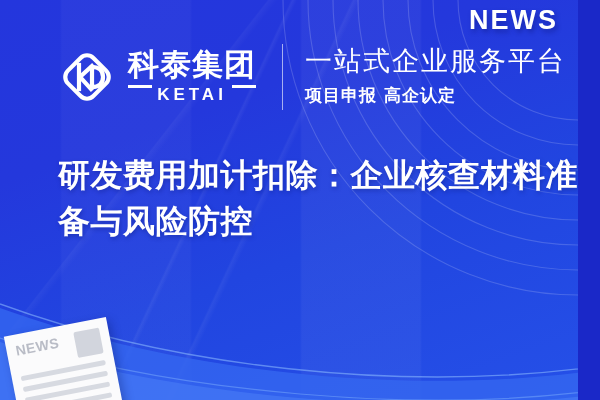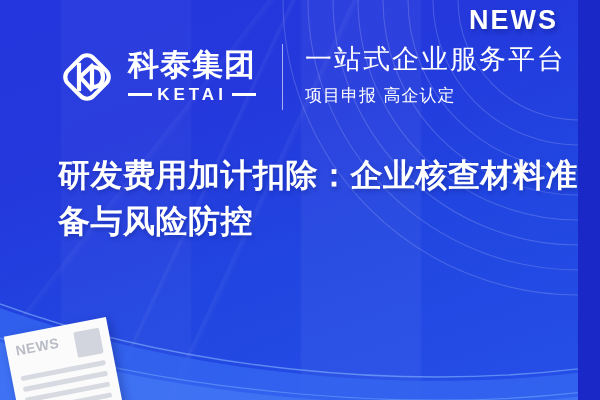--- a/index.html
+++ b/index.html
@@ -75,21 +75,21 @@
   .logo-cn {
     color: #ffffff;
     font-size: 31px;
     font-weight: 700;
     letter-spacing: 1px;
     line-height: 1.05;
     white-space: nowrap;
   }
   .logo-en {
     display: flex;
-    align-items: center;
+    align-items: flex-start;
     margin-top: 3px;
     width: 100%;
   }
   .logo-en .bar {
     flex: 1 1 auto;
     height: 3px;
     background: #ffffff;
   }
   .logo-en .txt {
     color: #ffffff;
@@ -107,26 +107,26 @@
     flex: 0 0 1px;
   }
   .tagline { display: flex; flex-direction: column; justify-content: center; }
   .tagline-main {
     color: #ffffff;
     font-size: 27px;
     font-weight: 400;
     letter-spacing: 2px;
     line-height: 1.1;
     white-space: nowrap;
-    font-family: Liberation Mono, monospace;
+    font-family: Liberation Sans, sans-serif;
   }
   .tagline-sub {
     color: #ffffff;
     font-size: 17px;
-    font-weight: 400;
+    font-weight: 700;
     letter-spacing: 1px;
     margin-top: 7px;
     white-space: nowrap;
     font-family: "DejaVu Serif", serif;
   }
 
   
   .news-badge {
     position: absolute;
     right: 20px;

